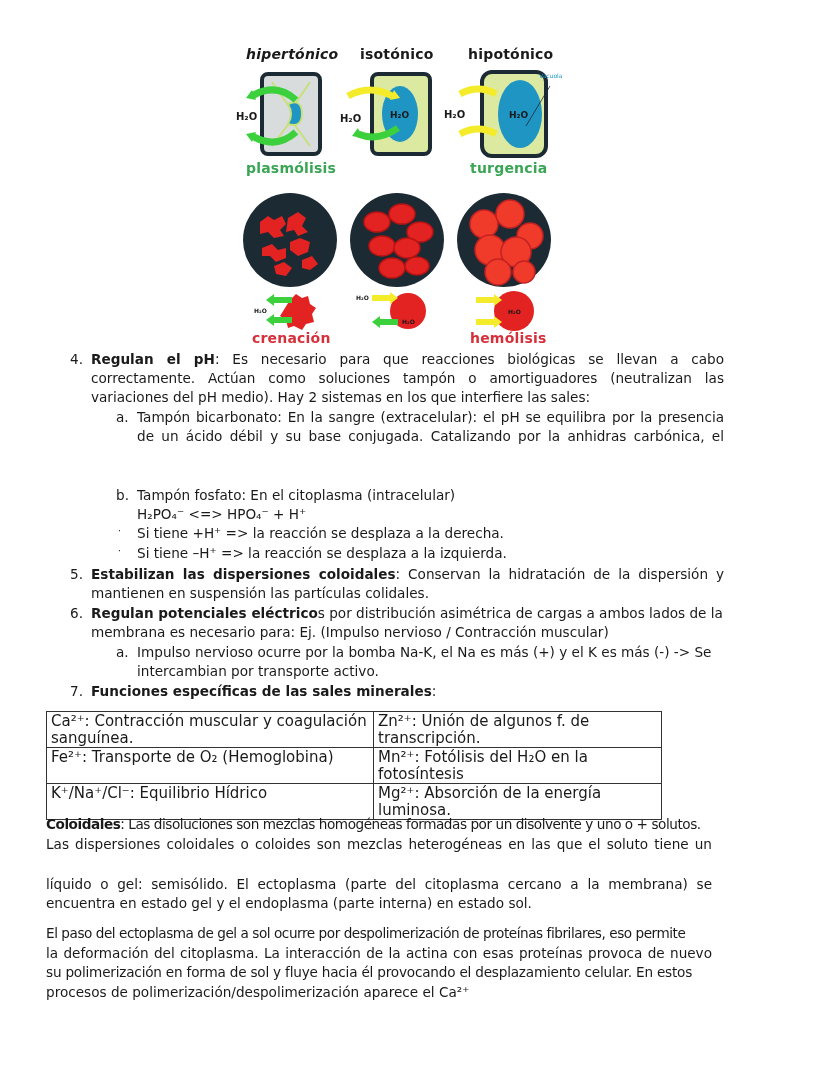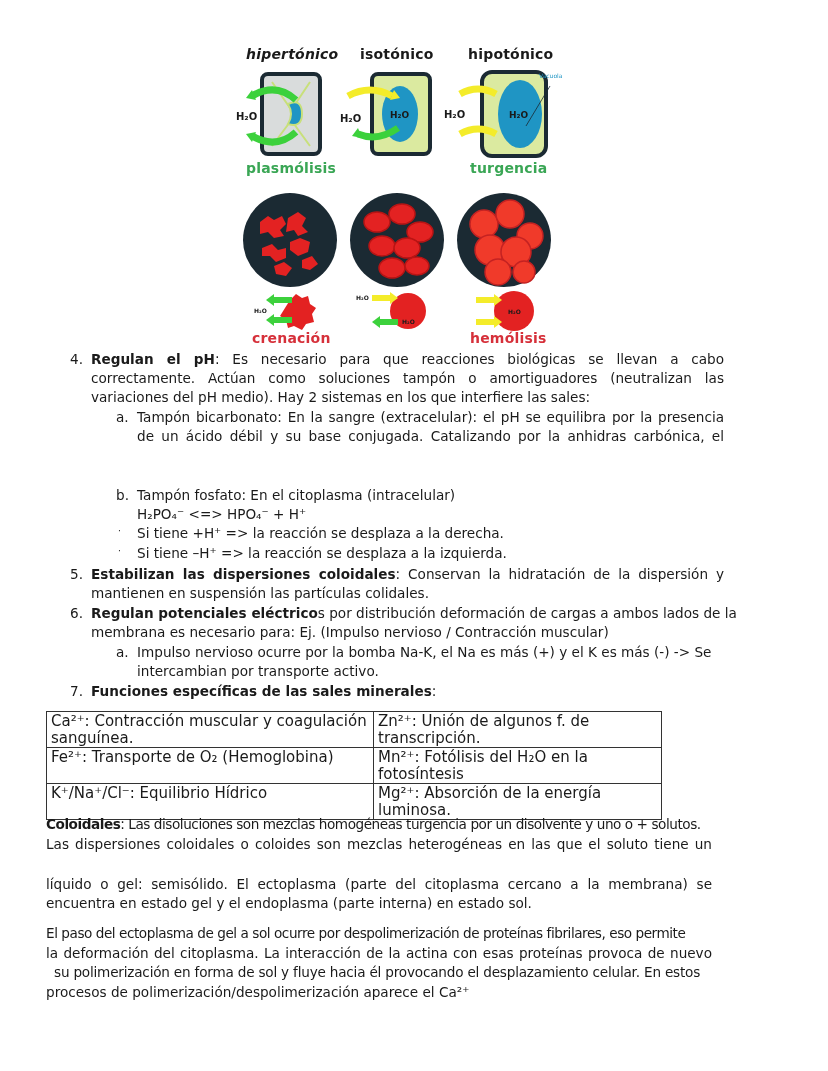--- a/index.html
+++ b/index.html
@@ -161,21 +161,21 @@
   <span class="num" style="left:118px; top:522px; font-size:9px;">·</span>
   <div class="txt" style="left:137px; top:524px;">Si tiene +H⁺ =&gt; la reacción se desplaza a la derecha.</div>
   <span class="num" style="left:118px; top:542px; font-size:9px;">·</span>
   <div class="txt" style="left:137px; top:544px;">Si tiene –H⁺ =&gt; la reacción se desplaza a la izquierda.</div>
 
   <span class="num" style="left:70px; top:565px;">5.</span>
   <div class="txt justify" style="left:91px; top:565px; width:633px;"><b>Estabilizan las dispersiones coloidales</b><span>: Conservan la hidratación de la dispersión y</span></div>
   <div class="txt" style="left:91px; top:584px;">mantienen en suspensión las partículas colidales.</div>
 
   <span class="num" style="left:70px; top:604px;">6.</span>
-  <div class="txt" style="left:91px; top:604px;"><b>Regulan potenciales eléctrico</b><span>s por distribución deformación de cargas a ambos lados de la</span></div>
+  <div class="txt" style="left:91px; top:604px;"><b>Regulan potenciales eléctrico</b><span>s por distribución asimétrica de cargas a ambos lados de la</span></div>
   <div class="txt" style="left:91px; top:623px;">membrana es necesario para: Ej. (Impulso nervioso / Contracción muscular)</div>
   <span class="num" style="left:116px; top:643px;">a.</span>
   <div class="txt" style="left:137px; top:643px;">Impulso nervioso ocurre por la bomba Na-K, el Na es más (+) y el K es más (-) -&gt; Se</div>
   <div class="txt" style="left:137px; top:662px;">intercambian por transporte activo.</div>
 
   <span class="num" style="left:70px; top:682px;">7.</span>
   <div class="txt" style="left:91px; top:682px;"><b>Funciones específicas de las sales minerales</b><span>:</span></div>
 
   <table class="ions">
     <tbody>
@@ -187,23 +187,23 @@
       <td class="c1">Fe²⁺: Transporte de O₂ (Hemoglobina)</td>
       <td>Mn²⁺: Fotólisis del H₂O en la fotosíntesis</td>
     </tr>
     <tr>
       <td class="c1">K⁺/Na⁺/Cl⁻: Equilibrio Hídrico</td>
       <td>Mg²⁺: Absorción de la energía luminosa.</td>
     </tr>
   </tbody>
     </table>
 
-  <div class="txt" style="left:46px; top:815px; letter-spacing:-0.45px;"><b>Coloidales</b><span>: Las disoluciones son mezclas homogéneas turgencia por un disolvente y uno o + solutos.</span></div>
+  <div class="txt" style="left:46px; top:815px; letter-spacing:-0.45px;"><b>Coloidales</b><span>: Las disoluciones son mezclas homogéneas formadas por un disolvente y uno o + solutos.</span></div>
   <div class="txt justify" style="left:46px; top:835px; width:666px;">Las dispersiones coloidales o coloides son mezclas heterogéneas en las que el soluto tiene un</div>
   <div class="txt justify" style="left:46px; top:875px; width:666px;">líquido o gel: semisólido. El ectoplasma (parte del citoplasma cercano a la membrana) se</div>
   <div class="txt" style="left:46px; top:894px;">encuentra en estado gel y el endoplasma (parte interna) en estado sol.</div>
 
   <div class="txt" style="left:46px; top:924px; letter-spacing:-0.45px;">El paso del ectoplasma de gel a sol ocurre por despolimerización de proteínas fibrilares, eso permite</div>
   <div class="txt justify" style="left:46px; top:944px; width:666px;">la deformación del citoplasma. La interacción de la actina con esas proteínas provoca de nuevo</div>
-  <div class="txt" style="left:46px; top:963px; letter-spacing:-0.2px;margin-left:8px;">su polimerización en forma de sol y fluye hacia él provocando el desplazamiento celular. En estos</div>
+  <div class="txt" style="left:46px; top:963px; letter-spacing:-0.2px;">su polimerización en forma de sol y fluye hacia él provocando el desplazamiento celular. En estos</div>
   <div class="txt" style="left:46px; top:983px;">procesos de polimerización/despolimerización aparece el Ca²⁺</div>
 
 </div>
 
 </body></html>

